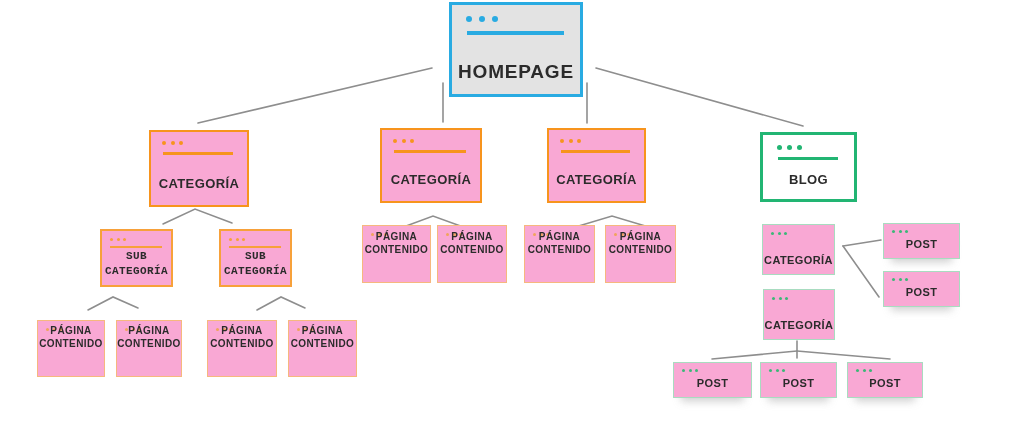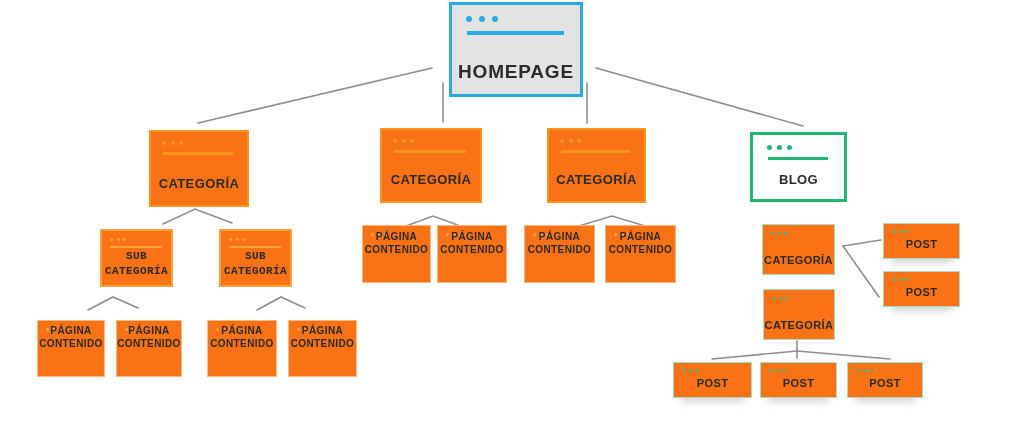--- a/index.html
+++ b/index.html
@@ -3,21 +3,21 @@
 <meta charset="utf-8">
 <style>
   html,body { margin:0; padding:0; background:#ffffff; }
   .stage {
     position:relative; width:1024px; height:430px; background:#ffffff;
     font-family:"Liberation Sans", sans-serif; overflow:hidden;border-radius:31px;
   }
   svg.connectors { position:absolute; left:0; top:0; width:1024px; height:430px; }
 
   .node {
-    position:absolute; box-sizing:border-box; background:#f97316;
+    position:absolute; box-sizing:border-box; background:#f9a8d4;
   }
   .dots { position:absolute; display:flex; }
   .dots i { display:block; border-radius:50%; background:currentColor; }
   .bar { position:absolute; background:currentColor; }
   .label {
     position:absolute; left:0; right:0; text-align:center;
     font-weight:bold; color:#2b2b2b; letter-spacing:0.4px; line-height:1.3;
   }
 
   
@@ -41,21 +41,21 @@
   .v-sub .bar { top:15px; left:8px; right:9px; height:2px; }
   .v-sub .label { bottom:7px; font-size:11px; }
 
   
   .v-page { border:1.5px solid #f6b87e; color:#f0a45c; }
   .v-page .dots { top:7px; left:8px; gap:3.5px; }
   .v-page .dots i { width:3px; height:3px; }
   .v-page .label { bottom:26px; font-size:10px;margin-top:22px; }
 
   
-  .v-blog { border:3px solid #22b573; color:#22b573; background:#ffffff; }
+  .v-blog { border:3px solid #22b573; color:#22b573; background:#ffffff;margin-left:10px; }
   .v-blog .dots { top:10px; left:14px; gap:5px; }
   .v-blog .dots i { width:5px; height:5px; }
   .v-blog .bar { top:22px; left:15px; right:16px; height:2.5px; }
   .v-blog .label { bottom:10px; font-size:13px; }
 
   
   .v-blogcat { border:1.5px solid #a8dcc0; color:#3cb878; }
   .v-blogcat .dots { top:7px; left:8px; gap:3.5px; }
   .v-blogcat .dots i { width:3px; height:3px; }
   .v-blogcat .label { bottom:7px; font-size:11px; }

